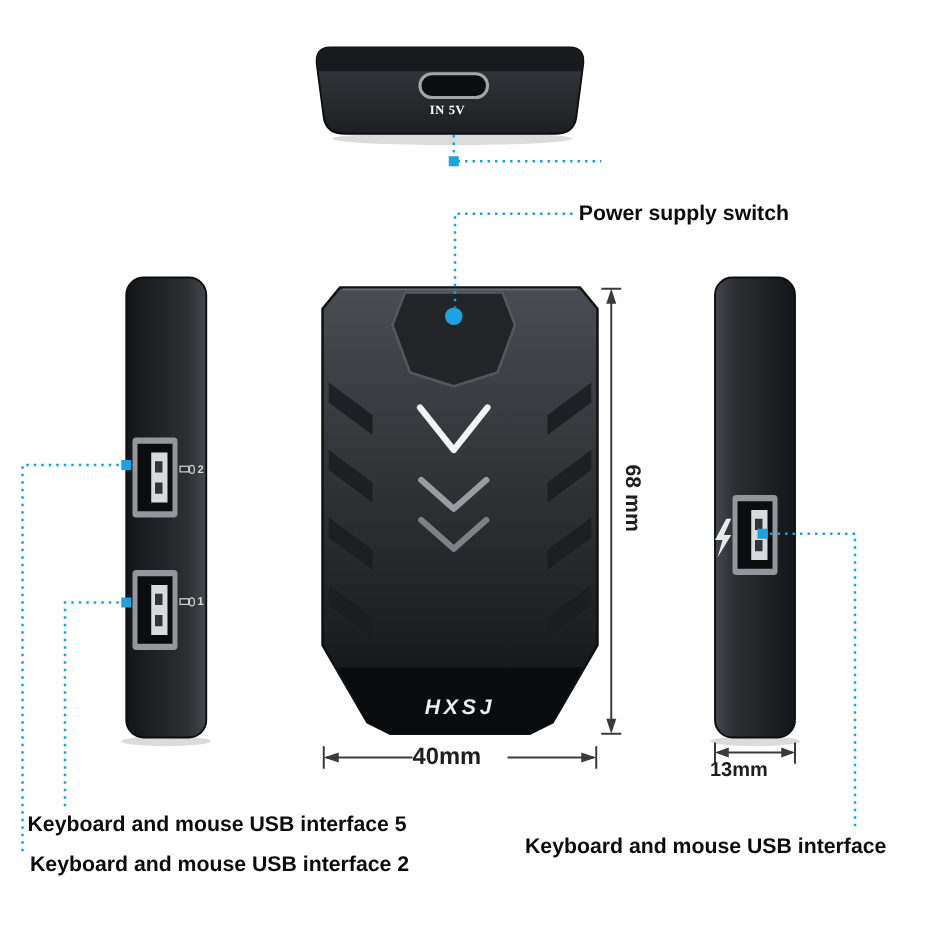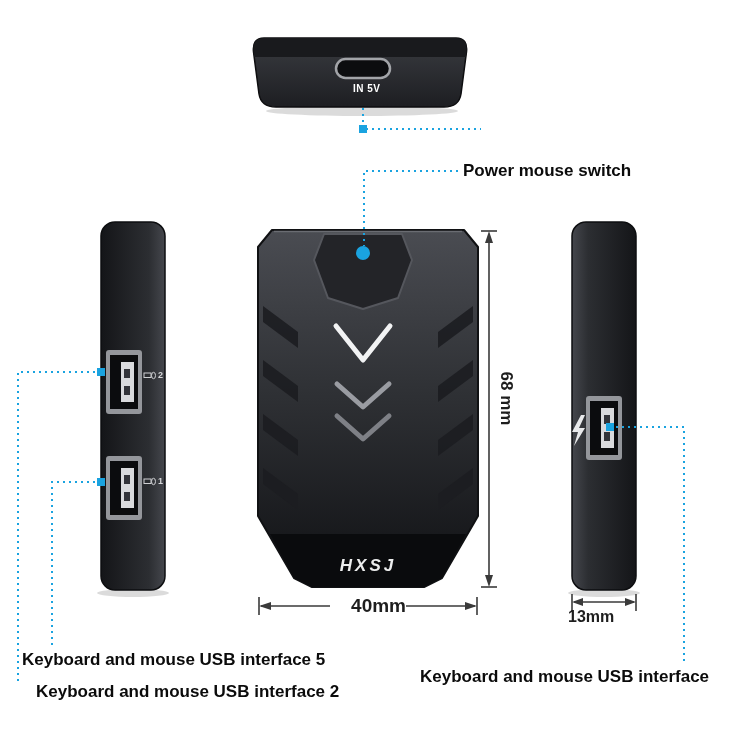--- a/index.html
+++ b/index.html
@@ -143,34 +143,34 @@
     </g>
     <g fill="#1aa3e0" stroke="none">
       <rect x="359" y="125" width="8" height="8"></rect>
       <circle cx="363" cy="253" r="7"></circle>
       <rect x="97" y="368" width="8" height="8"></rect>
       <rect x="97" y="478" width="8" height="8"></rect>
       <rect x="606" y="423" width="8" height="8"></rect>
     </g>
   </svg>
 
-  <div class="port-label" style="left:353px; top:84px; width:60px; ">IN 5V</div>
+  <div class="port-label" style="left:328px; top:84px; width:60px; text-align:center;font-family:Liberation Serif, serif;">IN 5V</div>
 
 
-  <div class="label" style="left:463px; top:162px;">Power mouse switch</div>
+  <div class="label" style="left:463px; top:162px;">Power supply switch</div>
 
   <div class="label" style="left:22px; top:651px;">Keyboard and mouse USB interface 5</div>
 
-  <div class="label" style="left:36px; top:683px;">Keyboard and mouse USB interface 2</div>
+  <div class="label" style="left:24px; top:683px;">Keyboard and mouse USB interface 2</div>
 
   <div class="label" style="left:420px; top:668px; width:270px; text-align:left;">Keyboard and mouse USB interface</div>
 
   <div class="dim-label" style="left:470px; top:390px; width:72px; text-align:center; transform:rotate(90deg);">68 mm</div>
 
-  <div class="dim-label" style="left:330px; top:596px; width:76px; text-align:right; font-size:19px;">40mm</div>
+  <div class="dim-label" style="left:330px; top:596px; width:76px; text-align:left; font-size:19px;">40mm</div>
 
   <div class="dim-label" style="left:568px; top:609px; width:72px; text-align:left; font-size:16px;">13mm</div>
 
   <div class="brand" style="left:305px; top:557px; width:126px; text-align:center;">HXSJ</div>
 
   <div class="tiny-num" style="left:158px; top:371px;">2</div>
 
   <div class="tiny-num" style="left:158px; top:477px;">1</div>
 
 </div>

